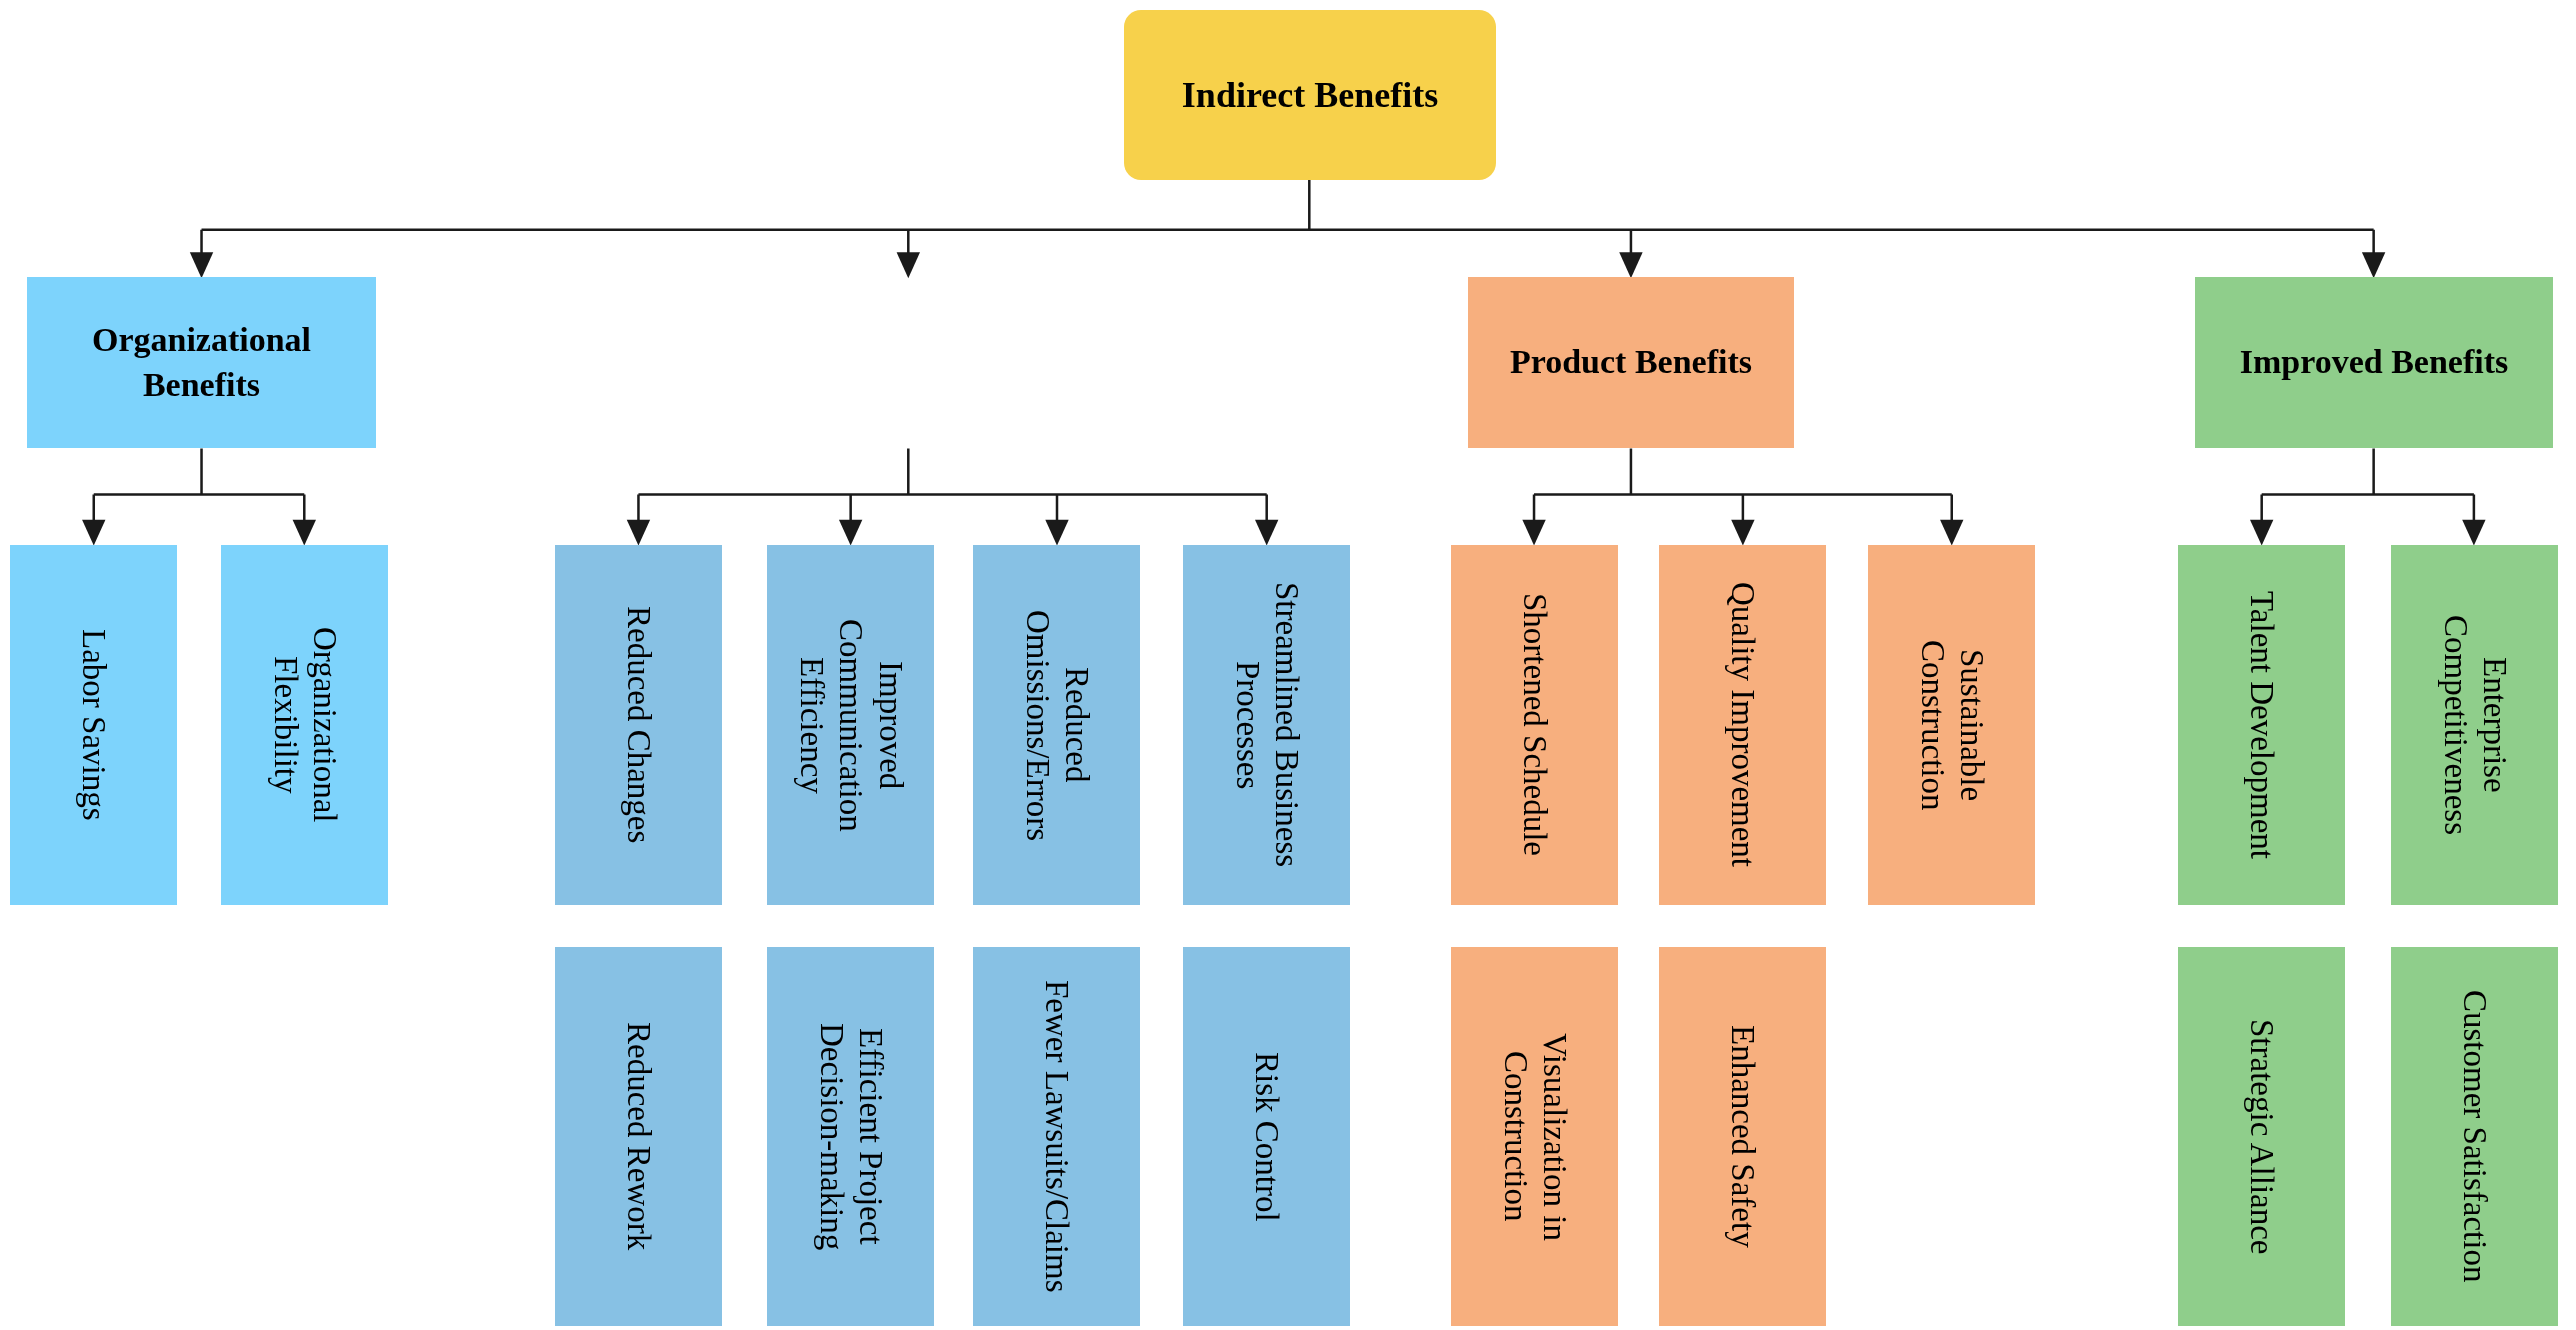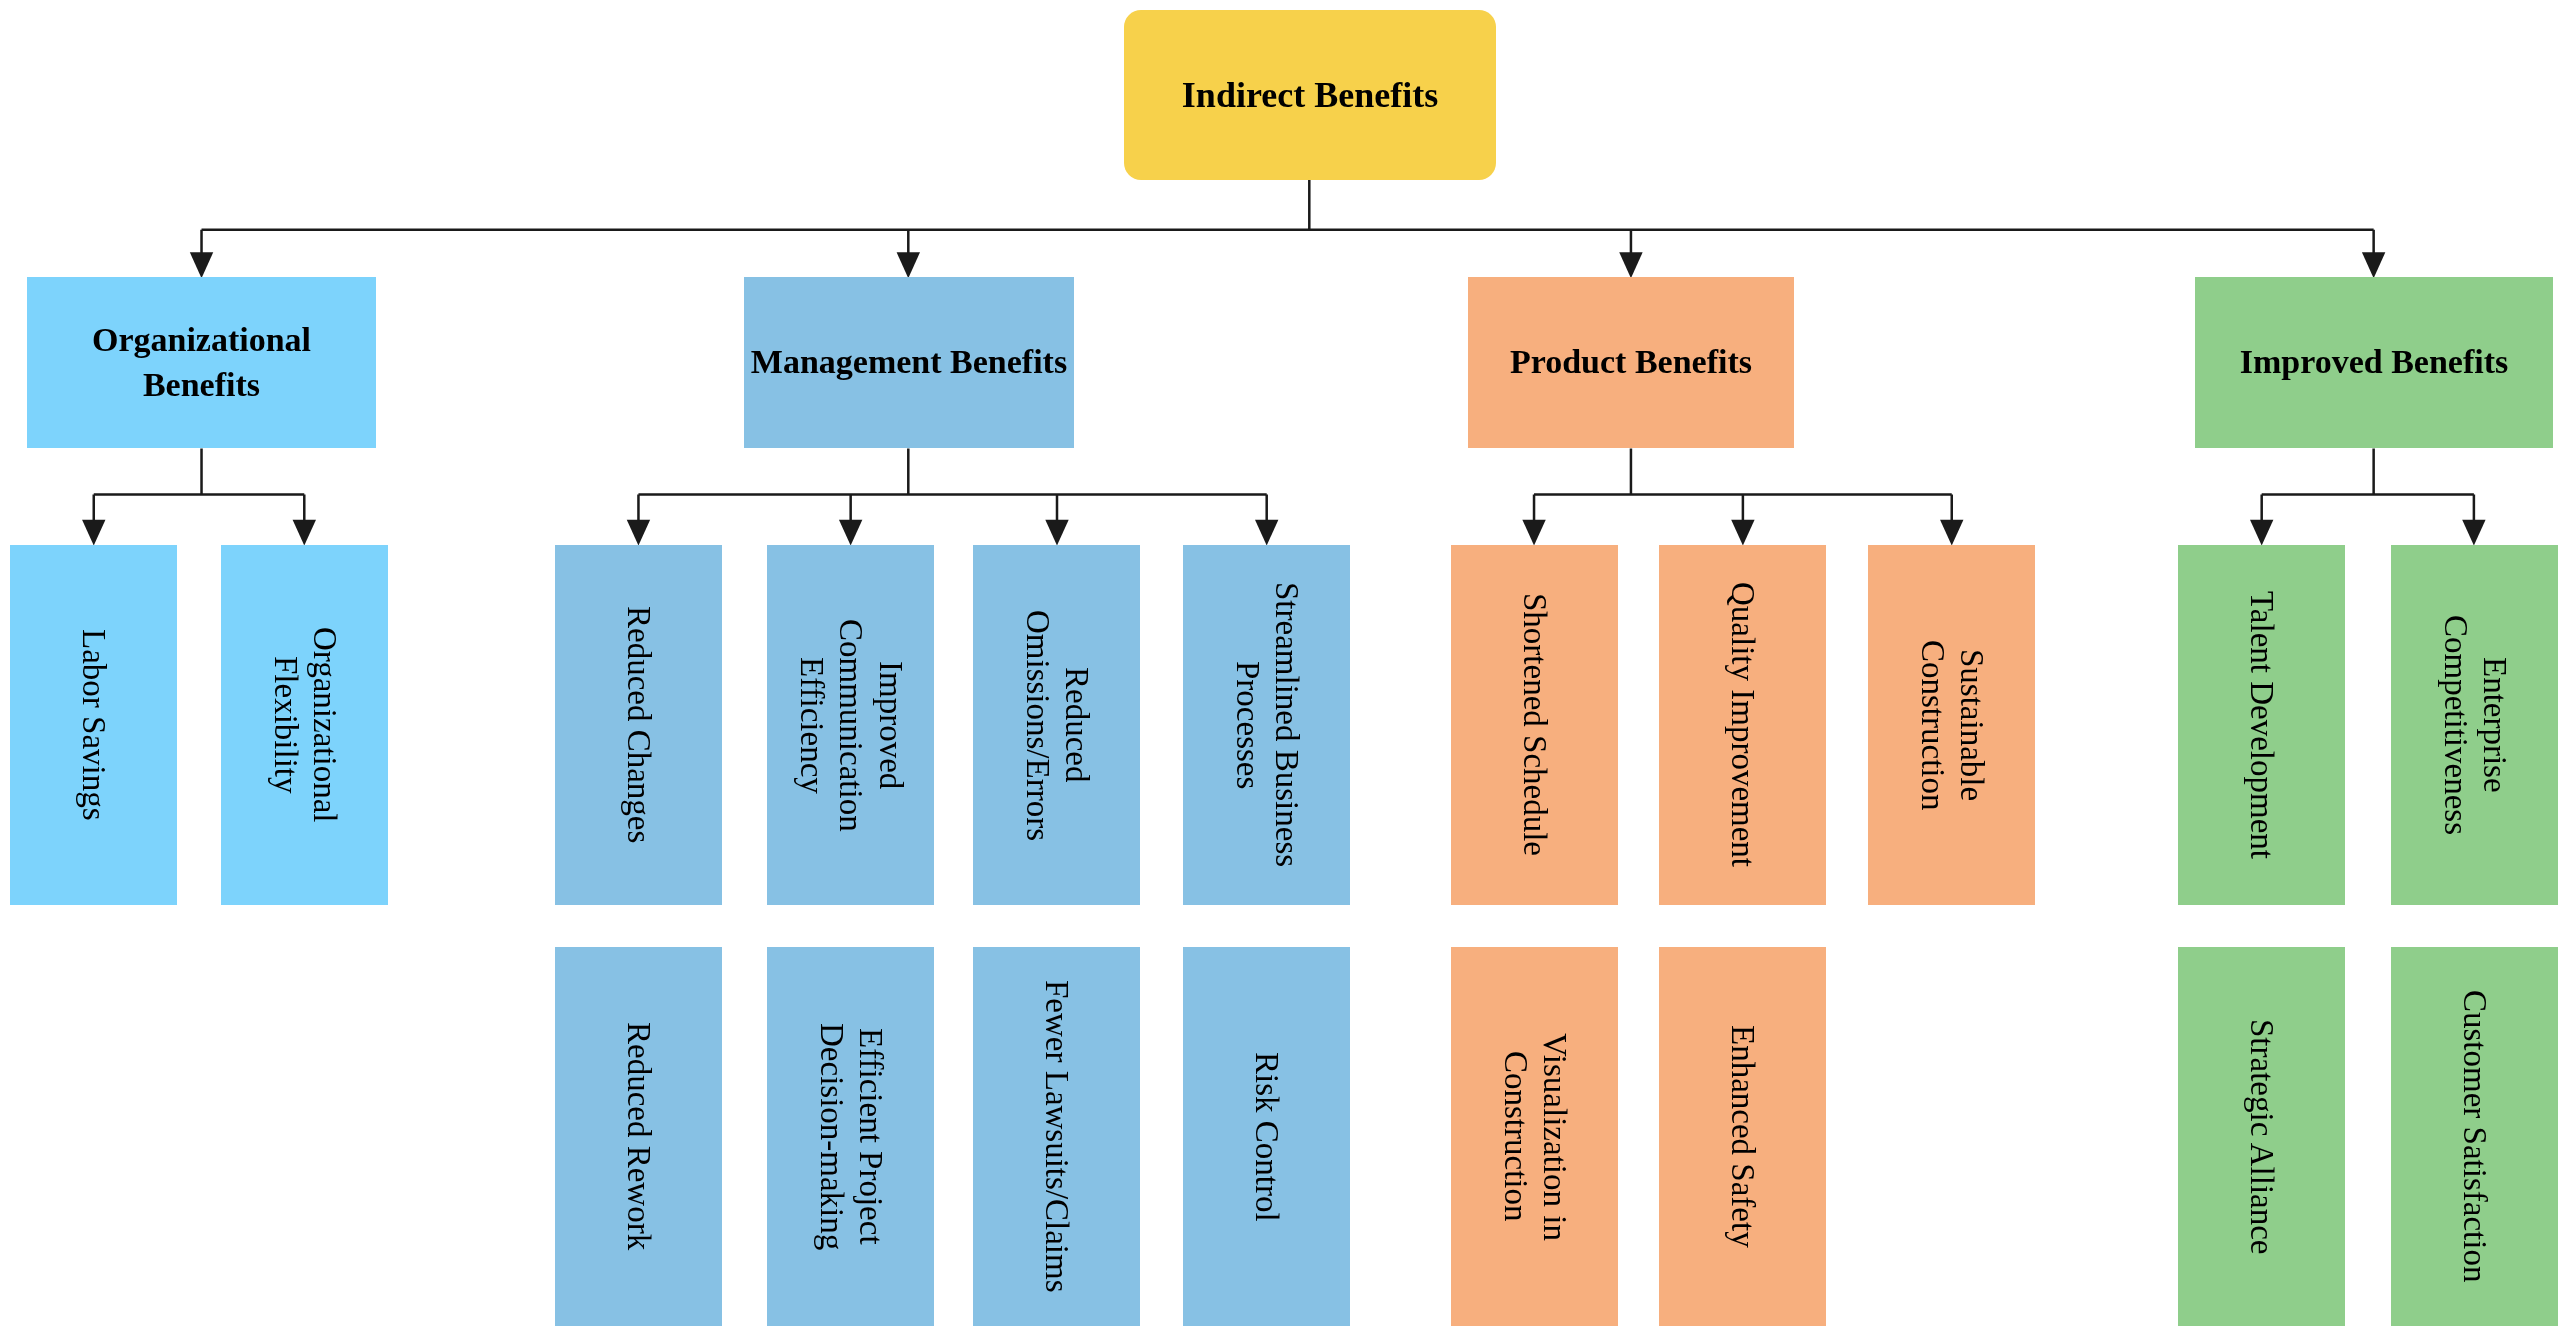--- a/index.html
+++ b/index.html
@@ -81,23 +81,20 @@
   </svg>
 
   <div class="node head c-yellow" style="left:1124px;top:10px;width:372px;height:170px;">
     <span>Indirect Benefits</span>
   </div>
 
   <div class="node cat c-gray" style="left:27px;top:277px;width:349px;height:171px;">
     <span>Organizational
 Benefits</span>
   </div>
-  <div class="node cat c-blue" style="left:744px;top:277px;width:330px;height:171px;">
-    <span>Management Benefits</span>
-  </div>
   <div class="node cat c-orange" style="left:1468px;top:277px;width:326px;height:171px;">
     <span>Product Benefits</span>
   </div>
   <div class="node cat c-green" style="left:2195px;top:277px;width:358px;height:171px;">
     <span>Improved Benefits</span>
   </div>
 
   <div class="node child c-gray" style="left:10px;top:545px;width:167px;height:360px;">
     <span>Labor Savings</span>
   </div>

